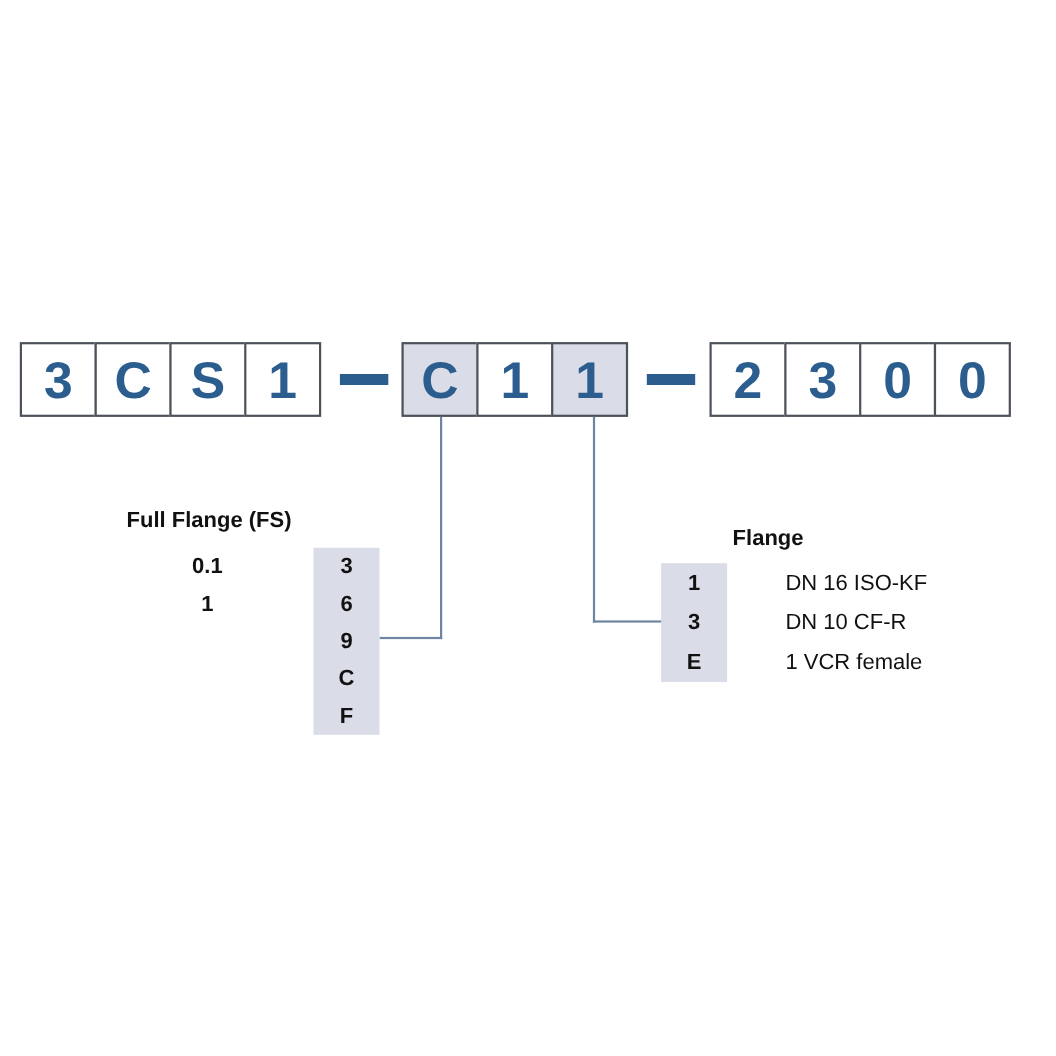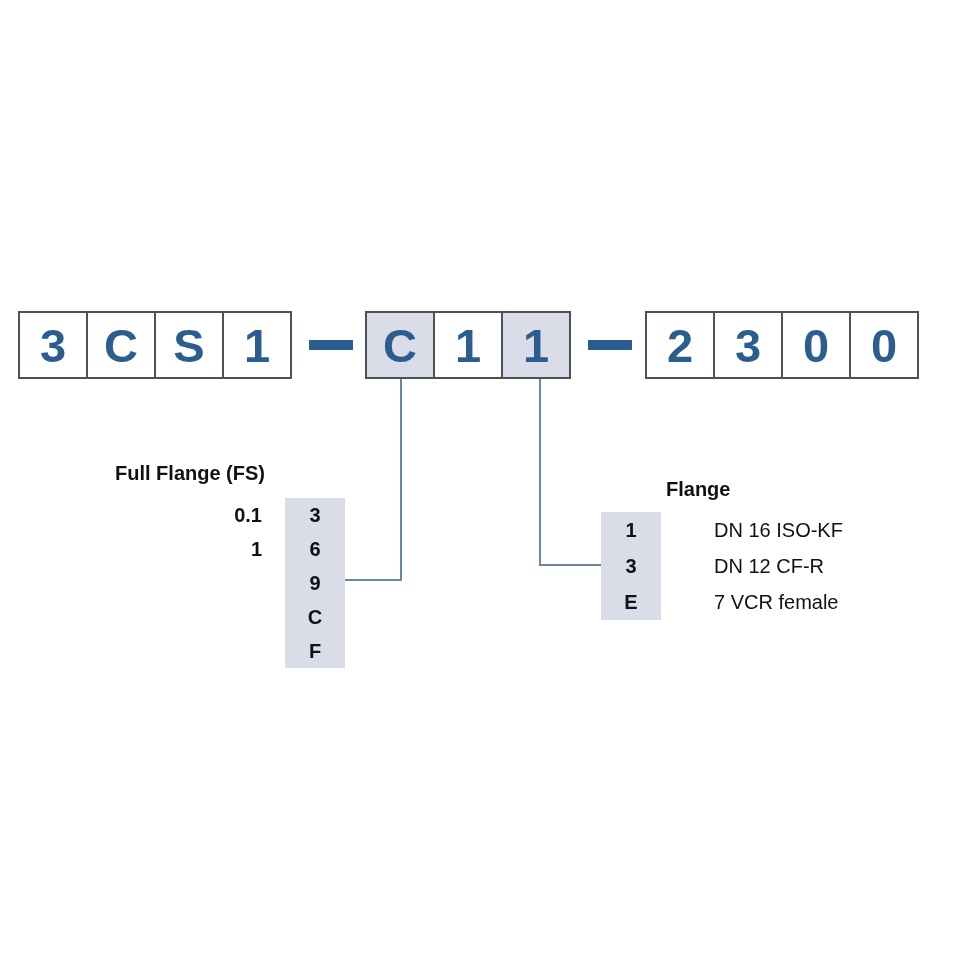--- a/index.html
+++ b/index.html
@@ -28,21 +28,21 @@
 
   
   .line { position: absolute; background: #6d87a3; }
 
   
   .t-title { position: absolute; font-size: 20px; font-weight: bold; color: #111111; white-space: nowrap; }
 
   .col { position: absolute; }
   .trow { height: 34px; line-height: 34px; font-size: 20px; color: #111111; white-space: nowrap; }
 
-  .fs-values { left: 115px; top: 498px; width: 147px; text-align: right; }
+  .fs-values { left: 115px; top: 498px; width: 147px; text-align: center; }
   .fs-values .trow { font-weight: bold; }
   .fs-codes {
     left: 285px; top: 498px; width: 60px; height: 170px;
     background: #dadce8; text-align: center;
   }
   .fs-codes .trow { font-weight: bold; }
 
   .fl-codes {
     left: 601px; top: 512px; width: 60px; height: 108px;
     background: #dadce8; text-align: center;
@@ -103,17 +103,17 @@
   <div class="t-title" style="left:666px; top:478px;">Flange</div>
 
   <div class="col fl-codes">
     <div class="trow">1</div>
     <div class="trow">3</div>
     <div class="trow">E</div>
   </div>
 
   <div class="col fl-descs">
     <div class="trow">DN 16 ISO-KF</div>
-    <div class="trow">DN 12 CF-R</div>
-    <div class="trow">7 VCR female</div>
+    <div class="trow">DN 10 CF-R</div>
+    <div class="trow">1 VCR female</div>
   </div>
 
 </div>
 
 </body></html>

